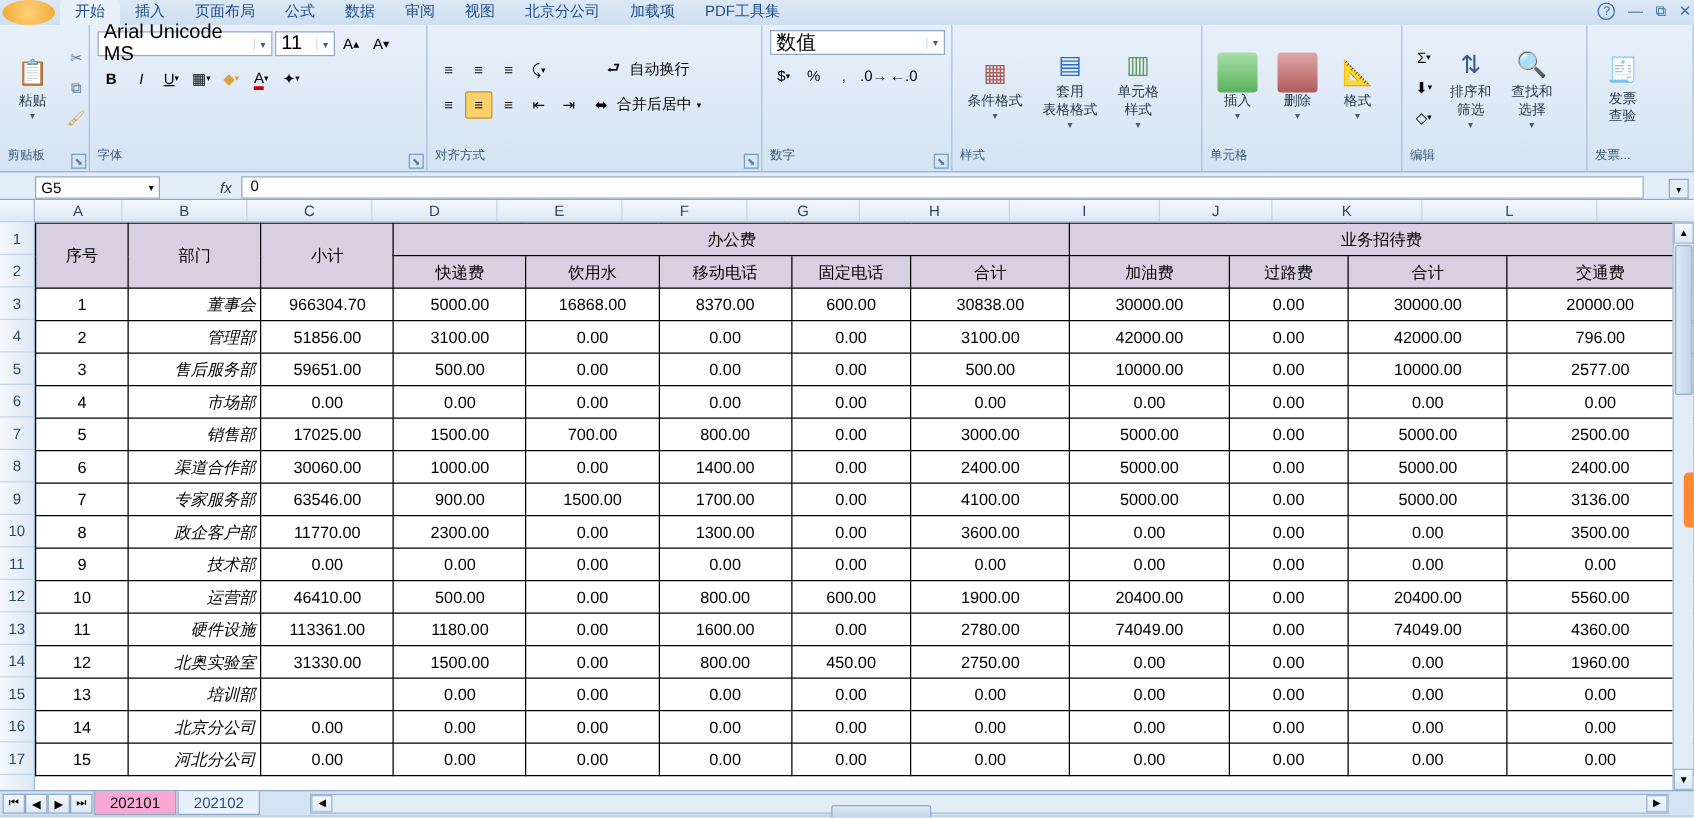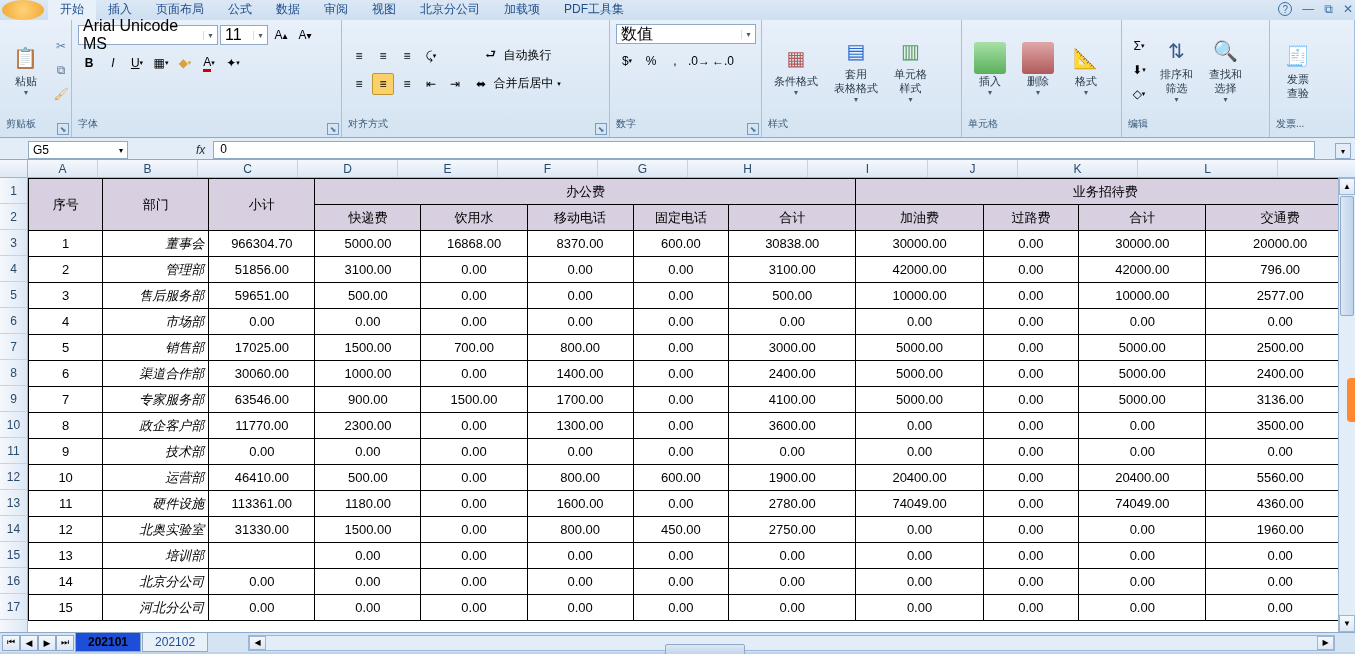--- a/index.html
+++ b/index.html
@@ -32,21 +32,21 @@
 .row { display: flex; gap: 2px; align-items: center; }
 
 .combo { display: flex; align-items: center; background: #fff; border: 1px solid #8fa9c9; height: 20px; }
 .combo .val { padding: 0 4px; font-size: 16px; flex: 1; }
 .combo .arr { width: 14px; text-align: center; font-size: 8px; color: #4a5a6a; cursor: pointer; border-left: 1px solid #cddff0; }
 
 
 .namebox-row { display: flex; height: 22px; background: #e3edf7; border-bottom: 1px solid #8fa9c9; align-items: flex-end; }
 .namebox { width: 100px; margin-left: 28px; background: #fff; border: 1px solid #8fa9c9; padding: 1px 4px; display: flex; justify-content: space-between; align-items: center; }
 .namebox .arr { font-size: 8px; cursor: pointer; }
-.fx-area { display: flex; align-items: center; margin-left: 60px; flex: 1; }
+.fx-area { display: flex; align-items: center; margin-left: 40px; flex: 1; }
 .fx-btn { font-style: italic; padding: 0 8px; cursor: pointer; color: #333; }
 .formula-input { flex: 1; background: #fff; border: 1px solid #8fa9c9; height: 18px; padding: 0 6px; margin-right: 20px; }
 .fx-expand { width: 16px; height: 16px; border: 1px solid #8fa9c9; margin-right: 4px; display: flex; align-items: center; justify-content: center; font-size: 8px; cursor: pointer; background: #e3edf7; }
 
 
 .grid-wrap { position: relative; height: 472px; background: #fff; overflow: hidden; }
 .col-headers { display: flex; height: 18px; background: linear-gradient(#f5f8fc,#dde8f5); border-bottom: 1px solid #9db6d3; }
 .corner { width: 28px; border-right: 1px solid #9db6d3; background: linear-gradient(#f5f8fc,#dde8f5); }
 .col-h { border-right: 1px solid #c3d4e6; text-align: center; font-size: 12px; color: #2a4a6a; line-height: 18px; cursor: pointer; }
 .grid-body { display: flex; height: calc(100% - 18px); }
@@ -61,21 +61,21 @@
 .vscroll .sbtn { height: 17px; background: linear-gradient(#f5f8fc,#dde8f5); border: 1px solid #9db6d3; font-size: 8px; display: flex; align-items: center; justify-content: center; cursor: pointer; }
 .vscroll .thumb { height: 120px; margin: 1px; background: linear-gradient(90deg,#dde8f5,#bfd4ea); border: 1px solid #8fa9c9; border-radius: 2px; cursor: pointer; }
 .vscroll .track { flex: 1; }
 .side-slider-mark { position: absolute; right: 0; top: 218px; width: 8px; height: 44px; background: #ff8830; border-radius: 4px 0 0 4px; }
 
 
 .sheet-tabs-row { display: flex; height: 20px; background: #d5e4f2; border-top: 1px solid #8fa9c9; align-items: center; }
 .nav-btns { display: flex; margin-left: 2px; }
 .nav-btns span { width: 18px; height: 16px; border: 1px solid #8fa9c9; background: linear-gradient(#f5f8fc,#dde8f5); display: flex; align-items: center; justify-content: center; font-size: 9px; cursor: pointer; }
 .sheet-tab { padding: 2px 12px; background: #e8f0fa; border: 1px solid #8fa9c9; border-top: none; margin-left: 1px; font-size: 12px; cursor: pointer; color: #1e4e8c; }
-.sheet-tab.active { background: #1d4ed8; color: #000; font-weight: bold; }
+.sheet-tab.active { background: #f9a8d4; color: #000; }
 .hscroll { flex: 1; margin: 0 20px 0 40px; height: 16px; background: #e3edf7; border: 1px solid #9db6d3; display: flex; align-items: center; }
 .hscroll .sbtn { width: 17px; height: 100%; background: linear-gradient(#f5f8fc,#dde8f5); border: 1px solid #9db6d3; font-size: 8px; display: flex; align-items: center; justify-content: center; cursor: pointer; }
 .hscroll .track { flex: 1; position: relative; }
 .hscroll .thumb { position: absolute; left: 38%; width: 80px; height: 12px; top: 1px; background: linear-gradient(#dde8f5,#bfd4ea); border: 1px solid #8fa9c9; border-radius: 2px; cursor: pointer; }
 
 
 .ico-paste { color: #d9a23e; }
 .ico-scissors { color: #5a7a9a; }
 .ico-copy { color: #5a7a9a; }
 .ico-brush { color: #d9a23e; }

